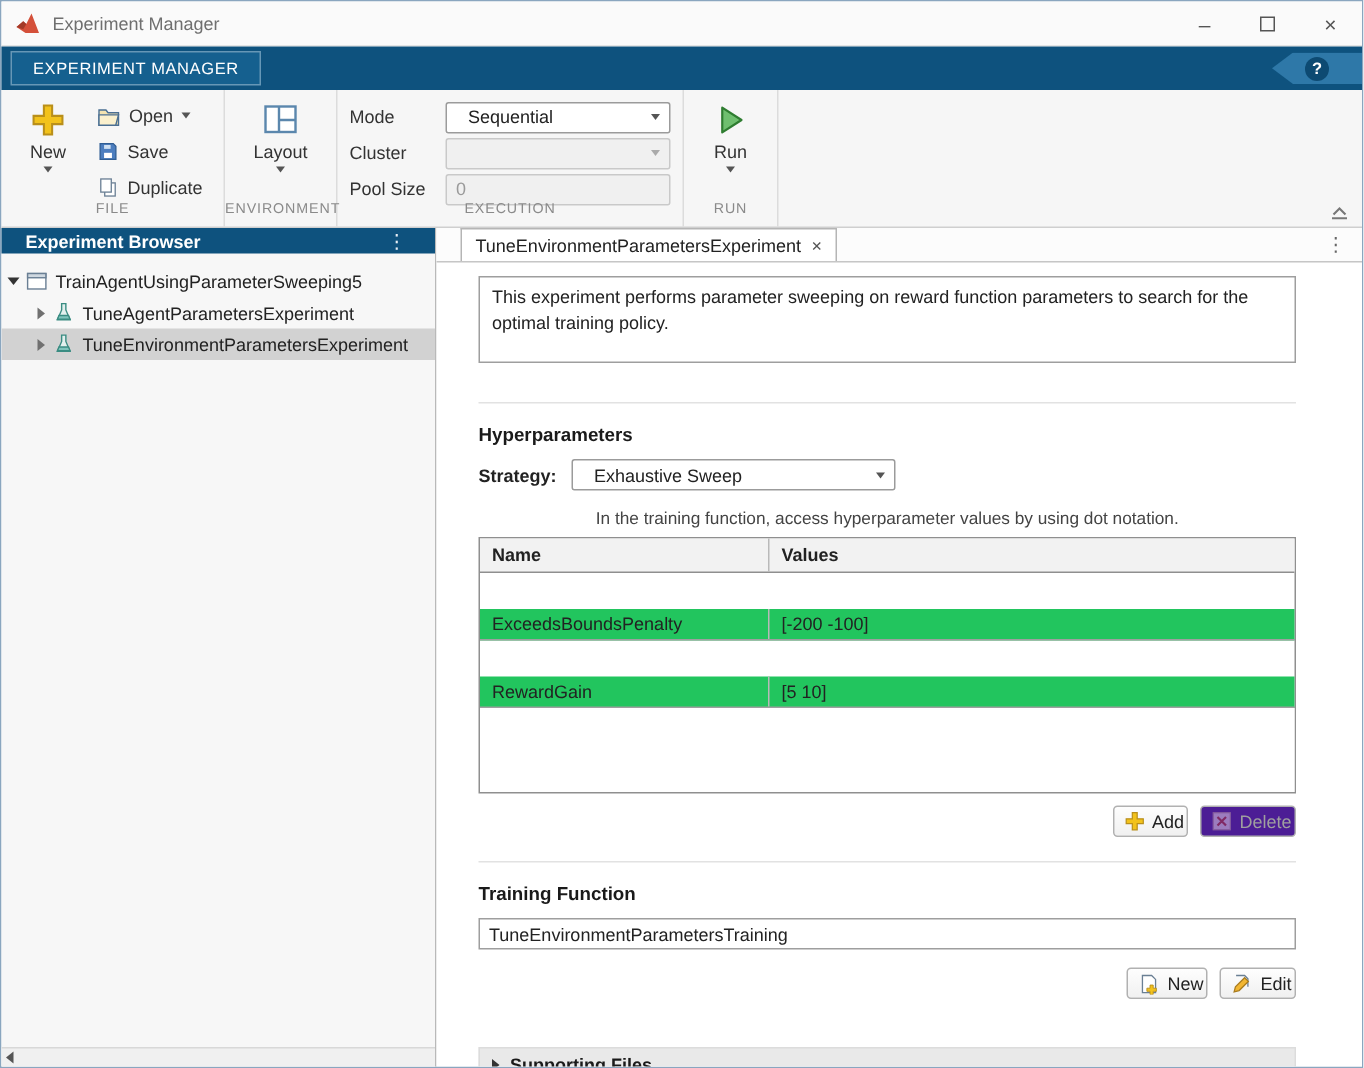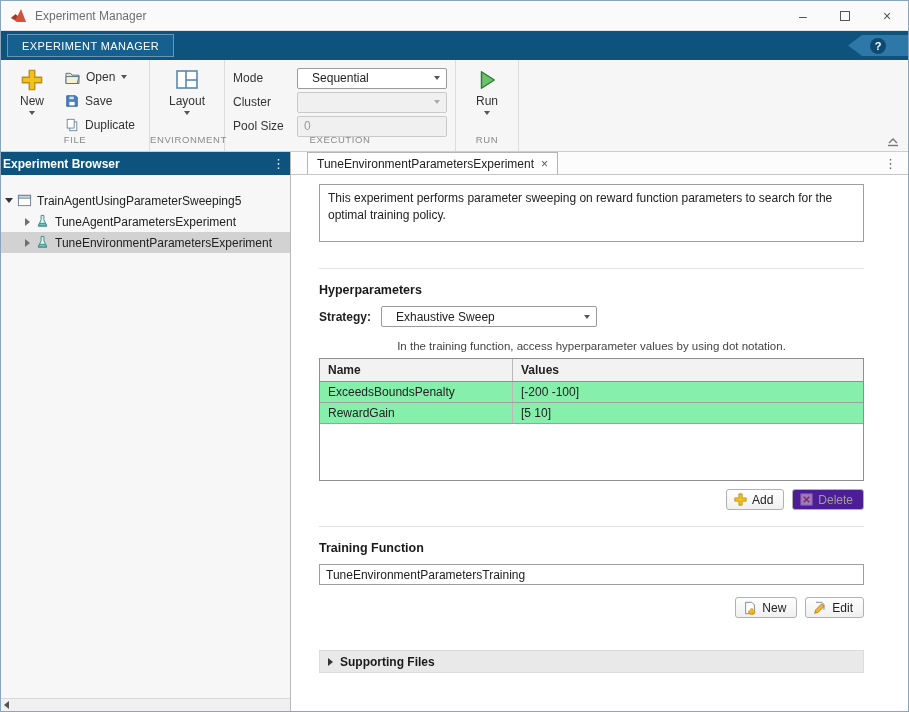--- a/index.html
+++ b/index.html
@@ -37,24 +37,24 @@
   .combo.disabled, .field.disabled { background: #f0f0f0; border-color: #c9c9c9; color: #9a9a9a; }
   .combo.disabled .caret { border-top-color: #aaa; }
   .field { height: 21px; width: 150px; border: 1px solid #9b9b9b; border-radius: 2px; background: #fff; padding: 0 6px; font-size: 12px; font-family: inherit; color: #222; }
   .collapse-ribbon { position: absolute; right: 8px; bottom: 4px; width: 14px; height: 12px; cursor: default; }
 
   
   .content-row { flex: 1; display: flex; min-height: 0; }
 
   
   .browser-panel { width: 290px; flex: 0 0 auto; border-right: 1px solid #b9b9b9; display: flex; flex-direction: column; background: #f7f7f7; }
-  .browser-header { height: 23px; background: #0e527e; color: #fff; display: flex; align-items: center; padding: 0 2px; flex: 0 0 auto; }
+  .browser-header { height: 17px; background: #0e527e; color: #fff; display: flex; align-items: center; padding: 0 16px; flex: 0 0 auto; }
   .browser-header .bh-title { font-weight: bold; font-size: 12px; }
   .menu-dots { margin-left: auto; color: #e9eff5; font-size: 13px; cursor: default; padding: 0 3px; }
-  .tree { flex: 1; padding-top: 15px; overflow: hidden; }
+  .tree { flex: 1; padding-top: 8px; overflow: hidden; }
   .tree-row { height: 21px; display: flex; align-items: center; cursor: default; }
   .tree-row.selected { background: #d2d2d2; }
   .tw { width: 16px; display: flex; justify-content: center; flex: 0 0 auto; }
   .tw-expanded { width: 0; height: 0; border-left: 4px solid transparent; border-right: 4px solid transparent; border-top: 5px solid #333; }
   .tw-collapsed { width: 0; height: 0; border-top: 4px solid transparent; border-bottom: 4px solid transparent; border-left: 5px solid #707070; }
   .tree-icon { width: 15px; height: 15px; margin-right: 5px; flex: 0 0 auto; }
   .tree-label { white-space: nowrap; color: #222; }
   .indent1 { padding-left: 18px; }
   .browser-footer { height: 13px; background: #f0f0f0; border-top: 1px solid #d8d8d8; display: flex; align-items: center; padding-left: 3px; flex: 0 0 auto; }
   .left-tri { width: 0; height: 0; border-top: 4px solid transparent; border-bottom: 4px solid transparent; border-right: 5px solid #555; }
@@ -71,28 +71,28 @@
   .desc-heading { margin-top: 20px; }
   .desc-box { margin-top: 9px; border: 1px solid #9e9e9e; background: #fff; padding: 5px 8px; height: 58px; line-height: 1.4; color: #222; }
   .divider { border-top: 1px solid #e2e2e2; margin-top: 26px; }
   .hyp-heading { margin-top: 14px; }
   .strategy-row { margin-top: 9px; display: flex; align-items: center; gap: 10px; }
   .strategy-label { font-weight: bold; }
   .strategy-combo { width: 216px; }
   .hint { margin-top: 13px; font-size: 11.5px; color: #444; text-align: center; }
   .hyp-table { margin-top: 6px; border: 1px solid #8f8f8f; background: #fff; }
   .t-header { display: flex; background: #f2f2f2; border-bottom: 1px solid #8f8f8f; height: 23px; }
-  .t-row { display: flex; border-bottom: 1px solid #9f9f9f; height: 21px; background: #86efac; }
+  .t-row { display: flex; border-bottom: 1px solid #9f9f9f; height: 21px; background: #22c55e; margin-top: 24px; }
   .t-cell { display: flex; align-items: center; padding: 0 8px; }
   .t-col-name { width: 193px; flex: 0 0 auto; border-right: 1px solid #b9b9b9; }
   .t-col-values { flex: 1; }
   .t-header .t-cell { font-weight: bold; }
   .t-filler { height: 56px; background: #fff; }
   .btn-row { margin-top: 8px; display: flex; justify-content: flex-end; gap: 8px; }
-  .btn { display: inline-flex; align-items: center; gap: 5px; height: 21px; padding: 0 10px 0 7px; border: 1px solid #b1b1b1; border-radius: 3px; background: linear-gradient(#fefefe, #f0f0f0); font-size: 12px; color: #222; cursor: default; }
+  .btn { display: inline-flex; align-items: center; gap: 5px; height: 21px; padding: 0 2px 0 7px; border: 1px solid #b1b1b1; border-radius: 3px; background: linear-gradient(#fefefe, #f0f0f0); font-size: 12px; color: #222; cursor: default; }
   .btn.disabled { color: #9f9f9f; background: #4c1d95; }
   .btn.disabled svg { opacity: 0.45; }
   .tf-heading { margin-top: 14px; }
   .tf-input { margin-top: 9px; width: 100%; height: 21px; border: 1px solid #9e9e9e; border-radius: 0; padding: 0 6px; font-size: 12px; font-family: inherit; color: #222; background: #fff; }
   .tf-btn-row { margin-top: 12px; }
   .supporting-bar { margin-top: 32px; height: 23px; background: #e9e9e9; border: 1px solid #dcdcdc; display: flex; align-items: center; padding: 0 8px; gap: 7px; cursor: default; }
   .supporting-bar .sb-label { font-weight: bold; color: #1a1a1a; }
   .right-tri { width: 0; height: 0; border-top: 4px solid transparent; border-bottom: 4px solid transparent; border-left: 5px solid #333; }
 </style>
 </head>

